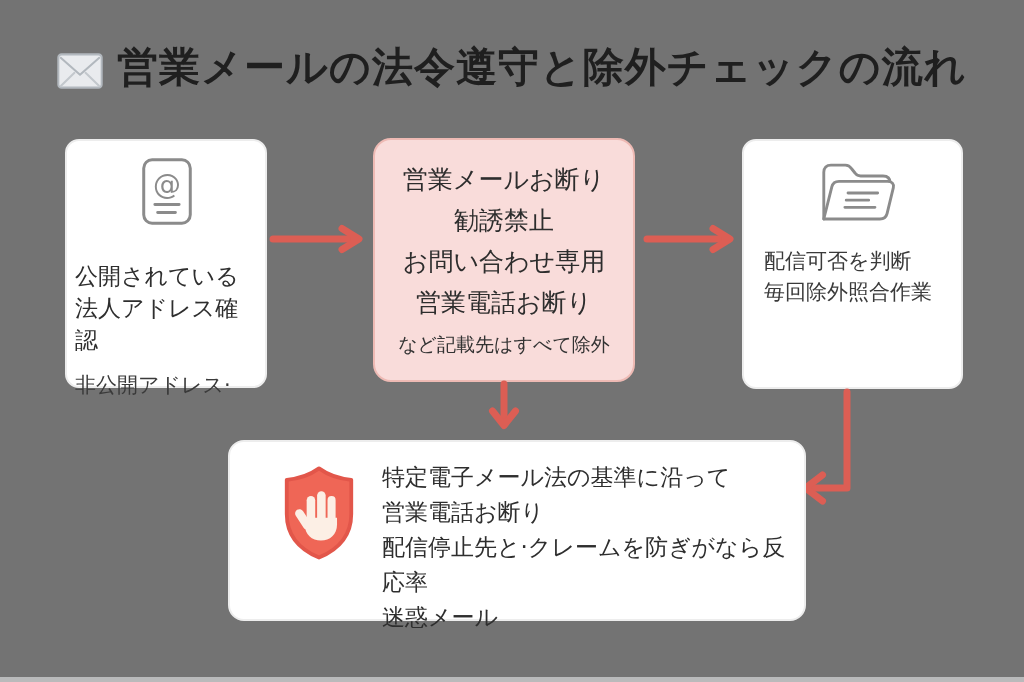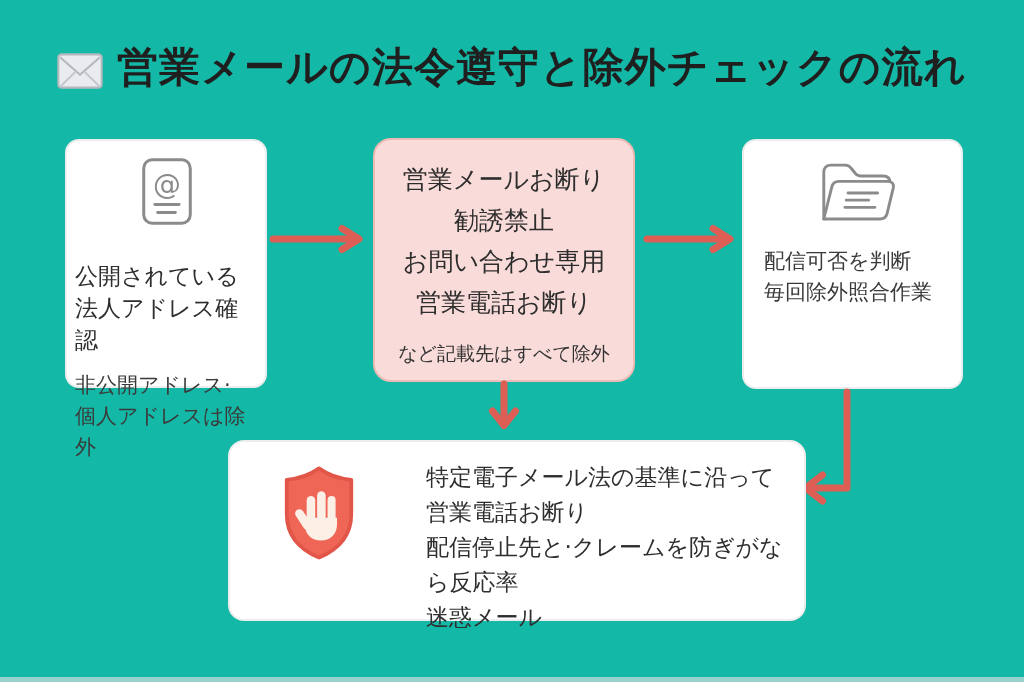--- a/index.html
+++ b/index.html
@@ -1,43 +1,43 @@
 <!DOCTYPE html>
 <html style="--arrow: #dc5e54; --highlight-bg: #f9dcda; --highlight-border: #eebab4; --box-border: #ededed; --shield-fill: #ef6656; --shield-stroke: #e2564a; --hand-fill: #fcefe5; --icon-gray: #8b8b8b; --title-text: #1f1f1f; --body-text: #303030;"><head>
 <meta charset="utf-8">
 <style>
   html,body { margin:0; padding:0; background:#fff; }
   #canvas {
     position:relative; width:1024px; height:682px;
-    background:#14b8a6; overflow:hidden;
+    background:#737373; overflow:hidden;
     font-family:"DejaVu Sans","Liberation Sans",sans-serif;
     color:var(--body-text,#303030);
   }
 
   
   .title-row { position:absolute; left:56px; top:40px; display:flex; align-items:center; gap:13px; }
   .title-row .env-icon { width:48px; height:42px; margin-top:6px; flex-shrink:0; }
   h1.page-title { margin:0; font-size:41px; font-weight:700; letter-spacing:1px; color:var(--title-text,#1f1f1f); white-space:nowrap; }
 
   
   .box { position:absolute; background:#fff; border:2px solid var(--box-border,#ededed); border-radius:14px; box-sizing:border-box; }
   #box1 { left:65px;  top:139px; width:202px; height:249px; padding:15px 6px 0 8px; }
   #box2 { left:373px; top:138px; width:262px; height:244px; border-radius:18px;
           background:var(--highlight-bg,#f9dcda); border-color:var(--highlight-border,#eebab4);
           text-align:center; padding-top:19px; }
   #box3 { left:742px; top:139px; width:221px; height:250px; padding:17px 12px 0 20px; }
   #box4 { left:228px; top:440px; width:578px; height:181px; border-radius:16px;
-          display:flex; align-items:flex-start; padding:20px 16px 0 52px;gap:44px; }
+          display:flex; align-items:flex-start; padding:20px 16px 0 52px; }
 
   .icon-wrap { text-align:center; }
   .main-text { margin-top:29px; font-size:23px; line-height:32px; font-weight:500; color:#2e2e2e; }
   .sub-text  { margin-top:14px; font-size:21px; line-height:31px; font-weight:400; color:#3a3a3a; }
 
   #box2 .k-line { font-size:25px; line-height:41px; font-weight:500; color:#2d2d2d; }
-  #box2 .note   { margin-top:18px;  font-size:19px; font-weight:500; color:#333; }
+  #box2 .note   { margin-top:9px;  font-size:19px; font-weight:500; color:#333; }
 
   #box4 .shield-icon { width:74px; height:98px; flex-shrink:0; margin-top:2px; }
   #box4 .result-text { margin-left:26px; margin-top:-2px; font-size:23px; line-height:35px; font-weight:500; color:#2e2e2e; }
 
   
   .arrow { position:absolute; }
   .arrow path { stroke:var(--arrow,#dc5e54); stroke-width:7; fill:none; stroke-linecap:round; stroke-linejoin:round; }
 
   
   .gicon path, .gicon rect { stroke:var(--icon-gray,#8b8b8b); stroke-width:3.2; fill:none; stroke-linecap:round; stroke-linejoin:round; }
@@ -67,21 +67,20 @@
         <text x="29" y="41" font-size="30" text-anchor="middle" font-family="DejaVu Sans, Liberation Sans, sans-serif" stroke="none">@</text>
         <path d="M16 52 H42 M19 60.5 H38"></path>
       </svg>
     </div>
     <div class="main-text">
       <div>公開されている</div>
       <div>法人アドレス確認</div>
     </div>
     <div class="sub-text">
       <div>非公開アドレス·</div>
-      <div>個人アドレスは除外</div>
     </div>
   </div>
 
   <svg class="arrow" id="arrow1" style="left:268px; top:224px;" width="100" height="30">
     <path d="M5 15 H89"></path>
       <path d="M74 4.5 L91 15 L74 25.5"></path>
   </svg>
 
   <div class="box" id="box2">
     <div class="k-line">営業メールお断り</div>

